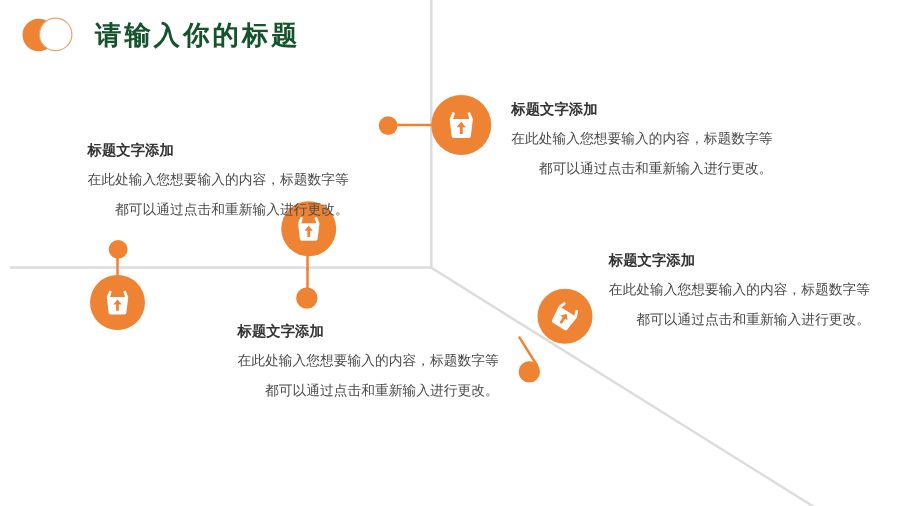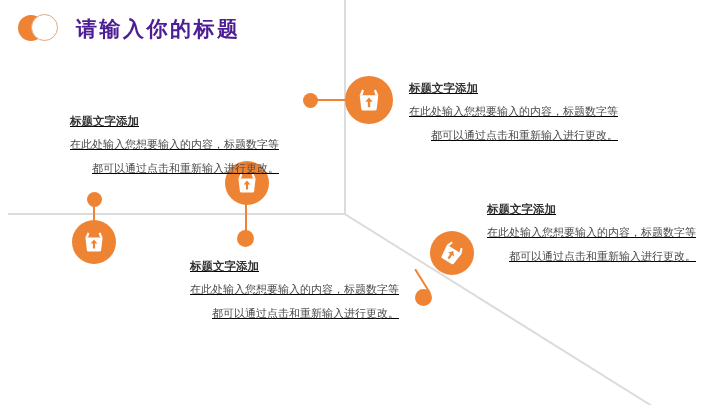--- a/index.html
+++ b/index.html
@@ -55,21 +55,21 @@
     width: 27px;
     height: 27px;
     border-radius: 50%;
     background: #ffffff;
     border: 1.5px solid #e3a878;
     box-sizing: border-box;
   }
   .page-title {
     font-size: 21px;
     font-weight: bold;
-    color: #4c1d95;
+    color: #14532d;
     letter-spacing: 2.5px;
     white-space: nowrap;
     line-height: 1;
   }
 
   
   .line {
     position: absolute;
     background: #dcdcdc;
   }
@@ -114,21 +114,20 @@
     align-items: center;
     justify-content: center;
   }
   .badge svg {
     display: block;
   }
 
   
   .block {
     position: absolute;
-    text-decoration: underline;
   }
   .block-title {
     font-size: 11.5px;
     font-weight: bold;
     color: #333333;
     line-height: 1;
     margin-bottom: 11px;
     white-space: nowrap;
   }
   .block-line {

